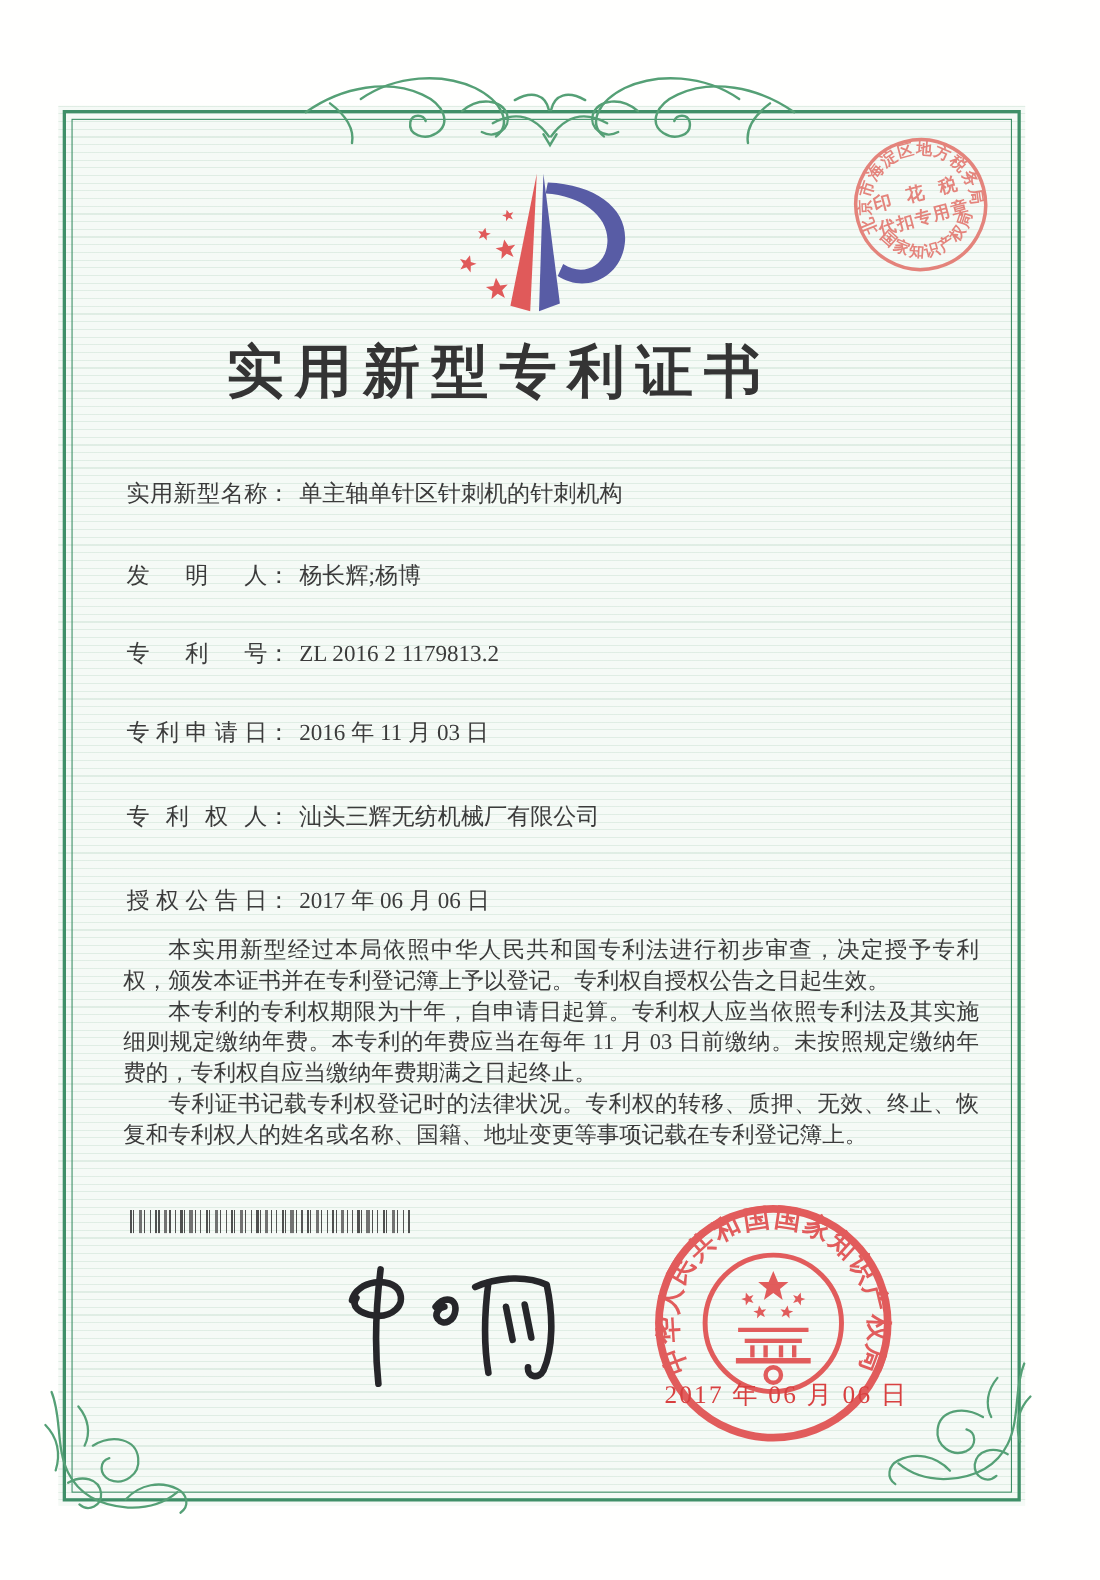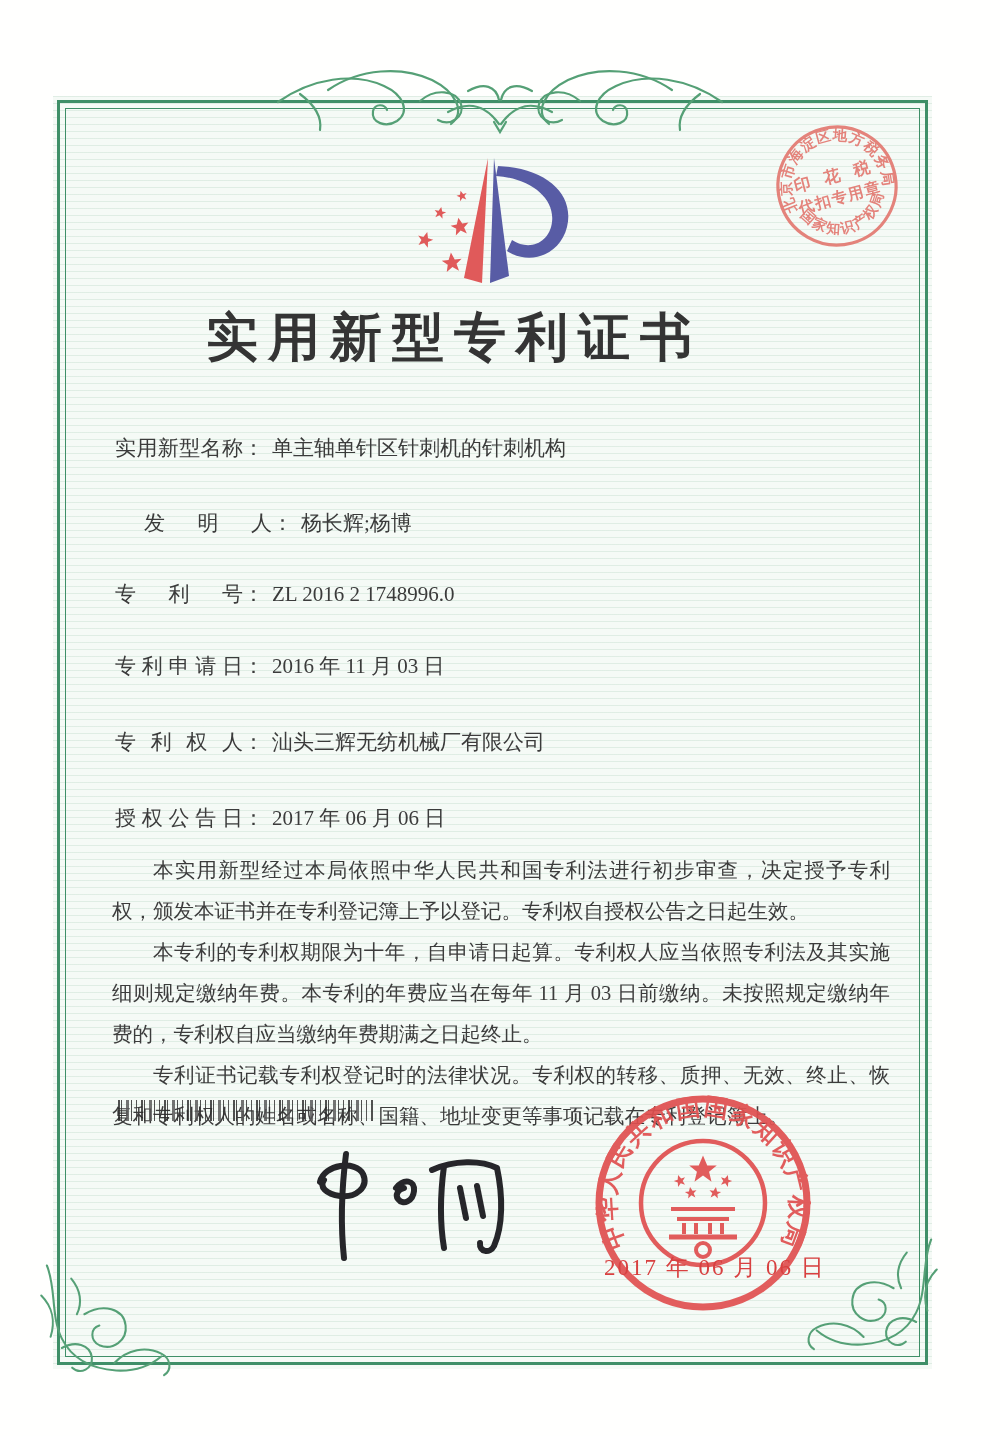--- a/index.html
+++ b/index.html
@@ -17,27 +17,27 @@
   .frame-outer{position:absolute;left:57px;top:100px;width:871px;height:1265px;
         border:3px solid var(--border-green);box-sizing:border-box;}
   .frame-inner{position:absolute;left:65px;top:108px;width:855px;height:1249px;
         border:1px solid var(--border-green);box-sizing:border-box;}
   .cert-no{position:absolute;left:95px;top:158px;font-size:22px;letter-spacing:5px;color:#3c3c3c;}
   .logo{position:absolute;left:378px;top:146px;width:200px;height:152px;}
   .title{position:absolute;left:0;top:303px;width:908px;text-align:center;
         font-size:52px;font-weight:bold;letter-spacing:10px;color:#343434;}
   .fields{position:absolute;left:115px;top:434px;width:760px;}
   .frow{position:absolute;left:0;font-size:21px;white-space:nowrap;color:#3b3b3b;}
-  .frow:nth-child(1){top:0px;}  .frow:nth-child(2){top:75px;margin-left:29px;}
+  .frow:nth-child(1){top:0px;}  .frow:nth-child(2){top:75px;}
   .frow:nth-child(3){top:146px;}.frow:nth-child(4){top:218px;}
   .frow:nth-child(5){top:294px;}.frow:nth-child(6){top:360px;margin-top:10px;}
   .flabel{display:inline-block;width:128px;text-align:justify;text-align-last:justify;}
   .fcolon{display:inline-block;margin-right:8px;}
   .body-text{position:absolute;left:112px;top:850px;width:778px;font-size:20.5px;
-        line-height:41px;text-align:justify;color:#3c3c3c;}
+        line-height:28px;text-align:justify;color:#3c3c3c;}
   .body-text p{margin:0;text-indent:2em;}
   .barcode{position:absolute;left:118px;top:1100px;width:255px;height:21px;opacity:.82;
         background:repeating-linear-gradient(90deg,#2b2b2b 0 2px,transparent 2px 3px,#2b2b2b 3px 4px,
         transparent 4px 8px,#555 8px 11px,transparent 11px 13px,#2b2b2b 13px 14px,
         transparent 14px 18px,#333 18px 19px,transparent 19px 23px);}
   .signer{position:absolute;left:118px;top:1168px;font-size:23px;color:#333;}
   .signer div{margin-bottom:16px;letter-spacing:2px;}
   .signature{position:absolute;left:268px;top:1136px;width:250px;height:135px;}
   .seal{position:absolute;left:588px;top:1088px;width:230px;height:230px;}
   .seal-date{position:absolute;left:604px;top:1252px;width:220px;font-size:23px;
@@ -134,21 +134,21 @@
   <div class="title">实用新型专利证书</div>
 
   <div class="fields">
     <div class="frow">
       <span class="flabel">实用新型名称</span><span class="fcolon">：</span><span>单主轴单针区针刺机的针刺机构</span>
     </div>
     <div class="frow">
       <span class="flabel">发明人</span><span class="fcolon">：</span><span>杨长辉;杨博</span>
     </div>
     <div class="frow">
-      <span class="flabel">专利号</span><span class="fcolon">：</span><span>ZL 2016 2 1748996.0</span>
+      <span class="flabel">专利号</span><span class="fcolon">：</span><span>ZL 2016 2 1179813.2</span>
     </div>
     <div class="frow">
       <span class="flabel">专利申请日</span><span class="fcolon">：</span><span>2016 年 11 月 03 日</span>
     </div>
     <div class="frow">
       <span class="flabel">专利权人</span><span class="fcolon">：</span><span>汕头三辉无纺机械厂有限公司</span>
     </div>
     <div class="frow">
       <span class="flabel">授权公告日</span><span class="fcolon">：</span><span>2017 年 06 月 06 日</span>
     </div>

